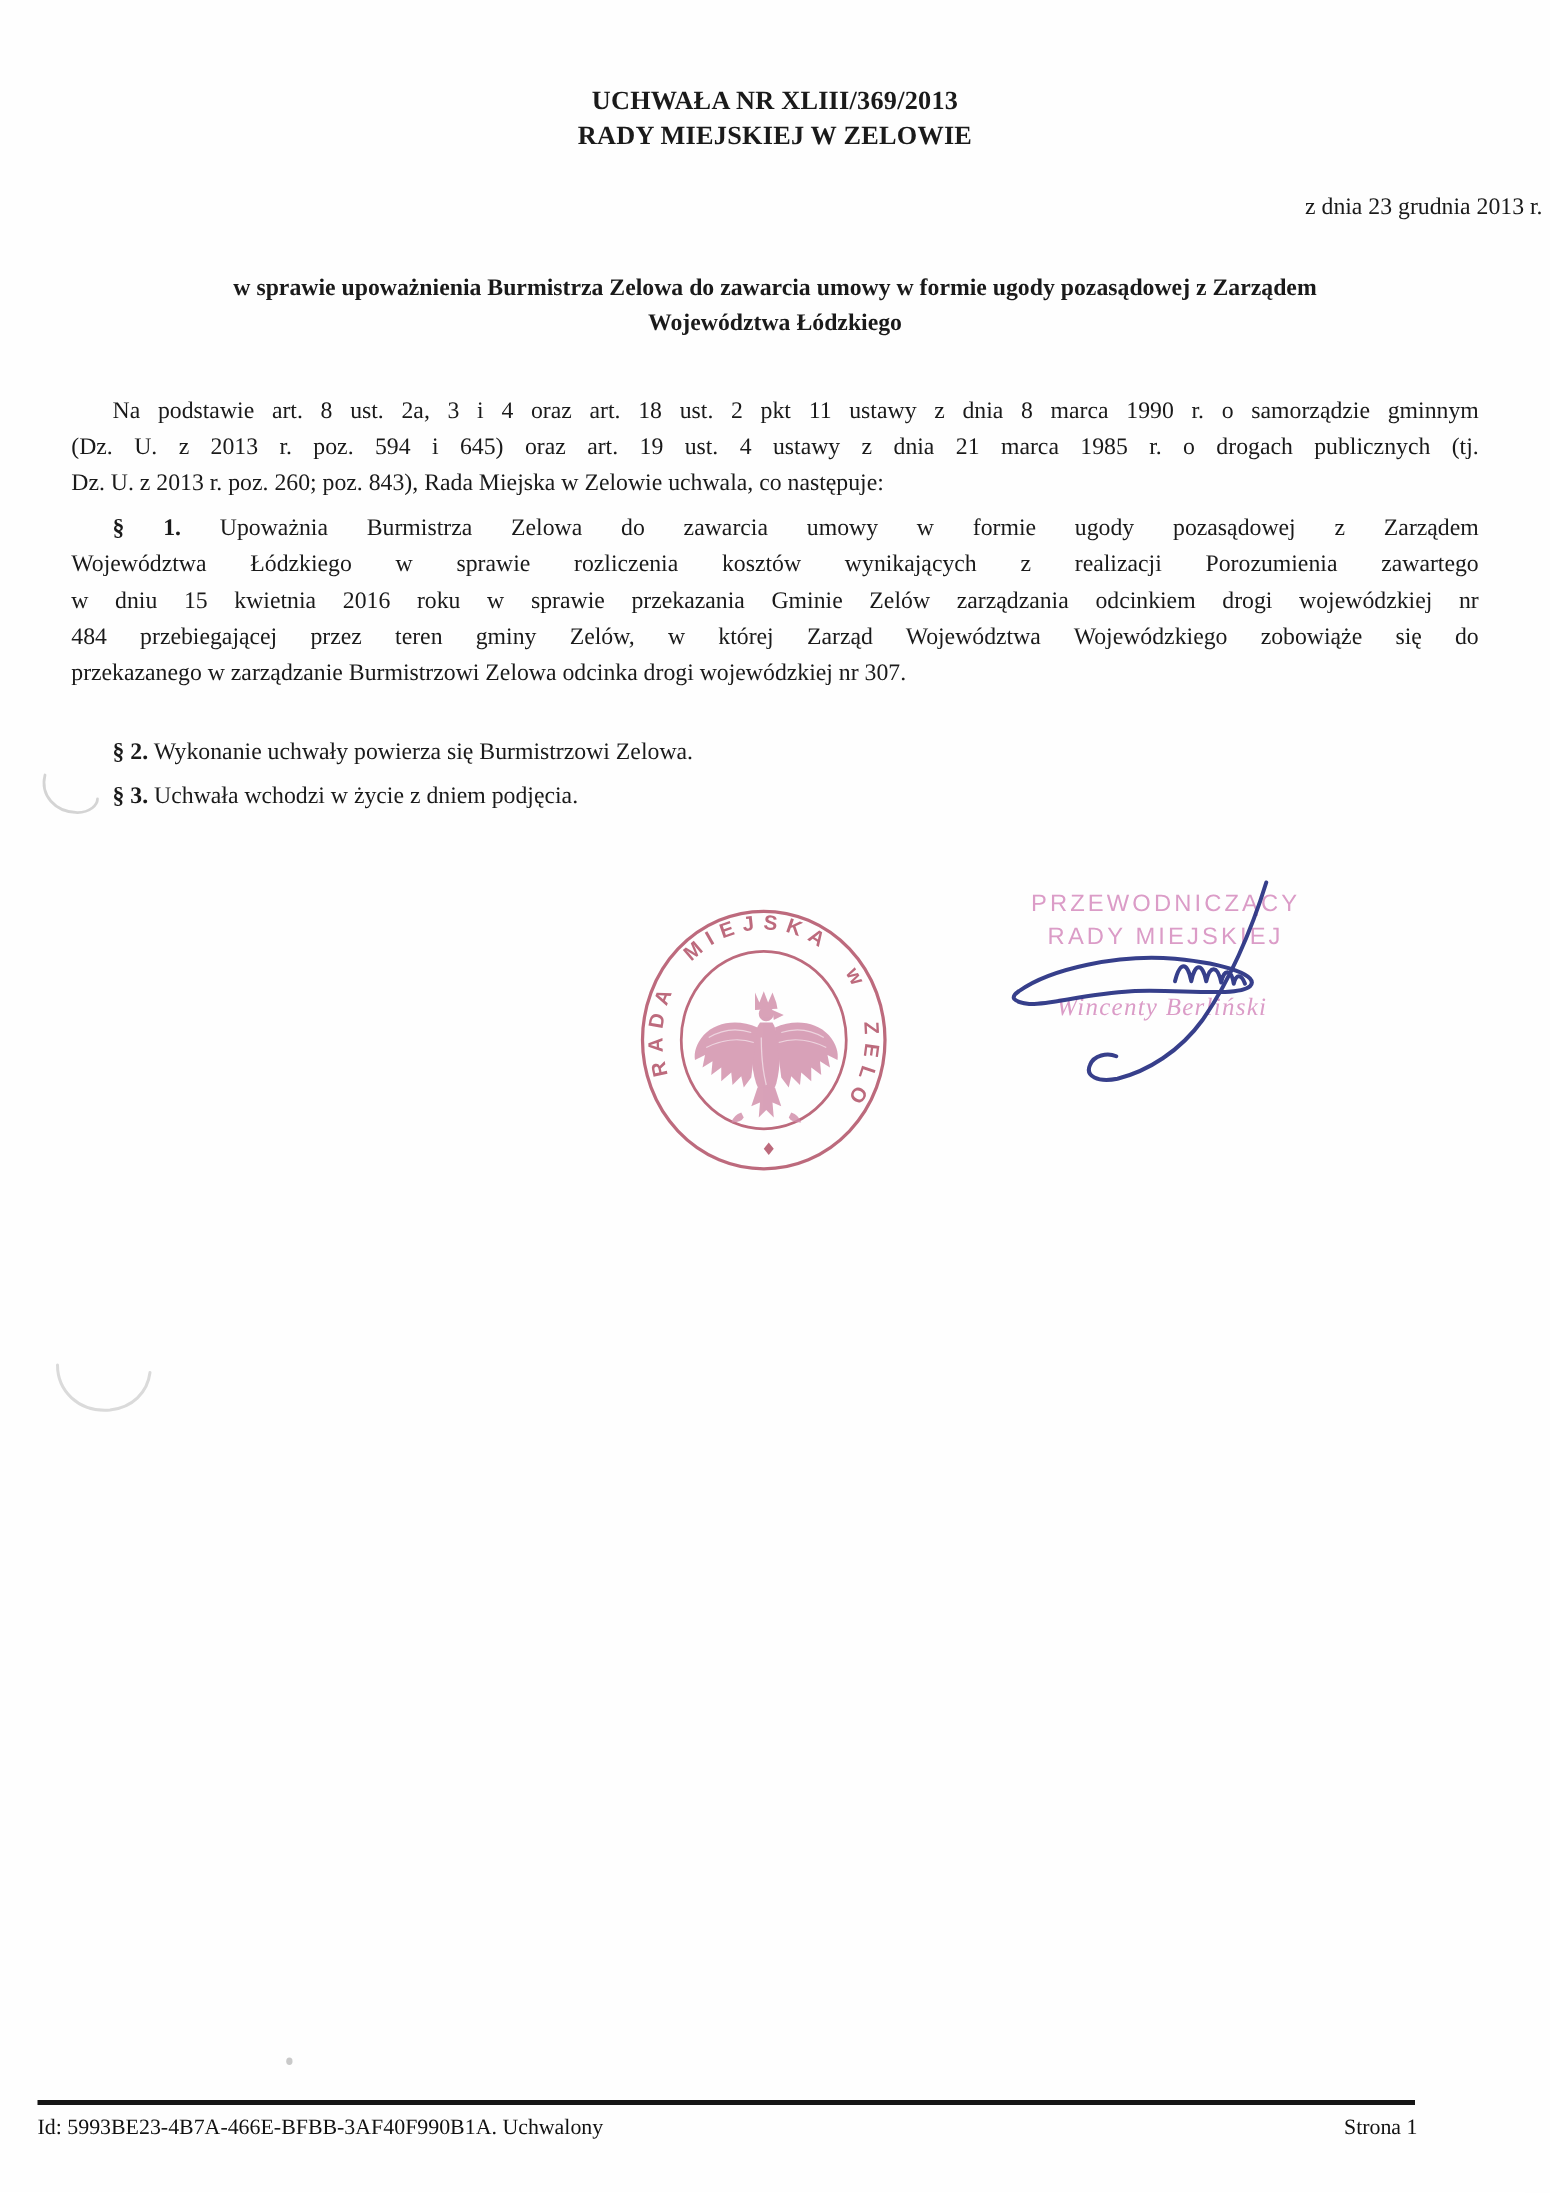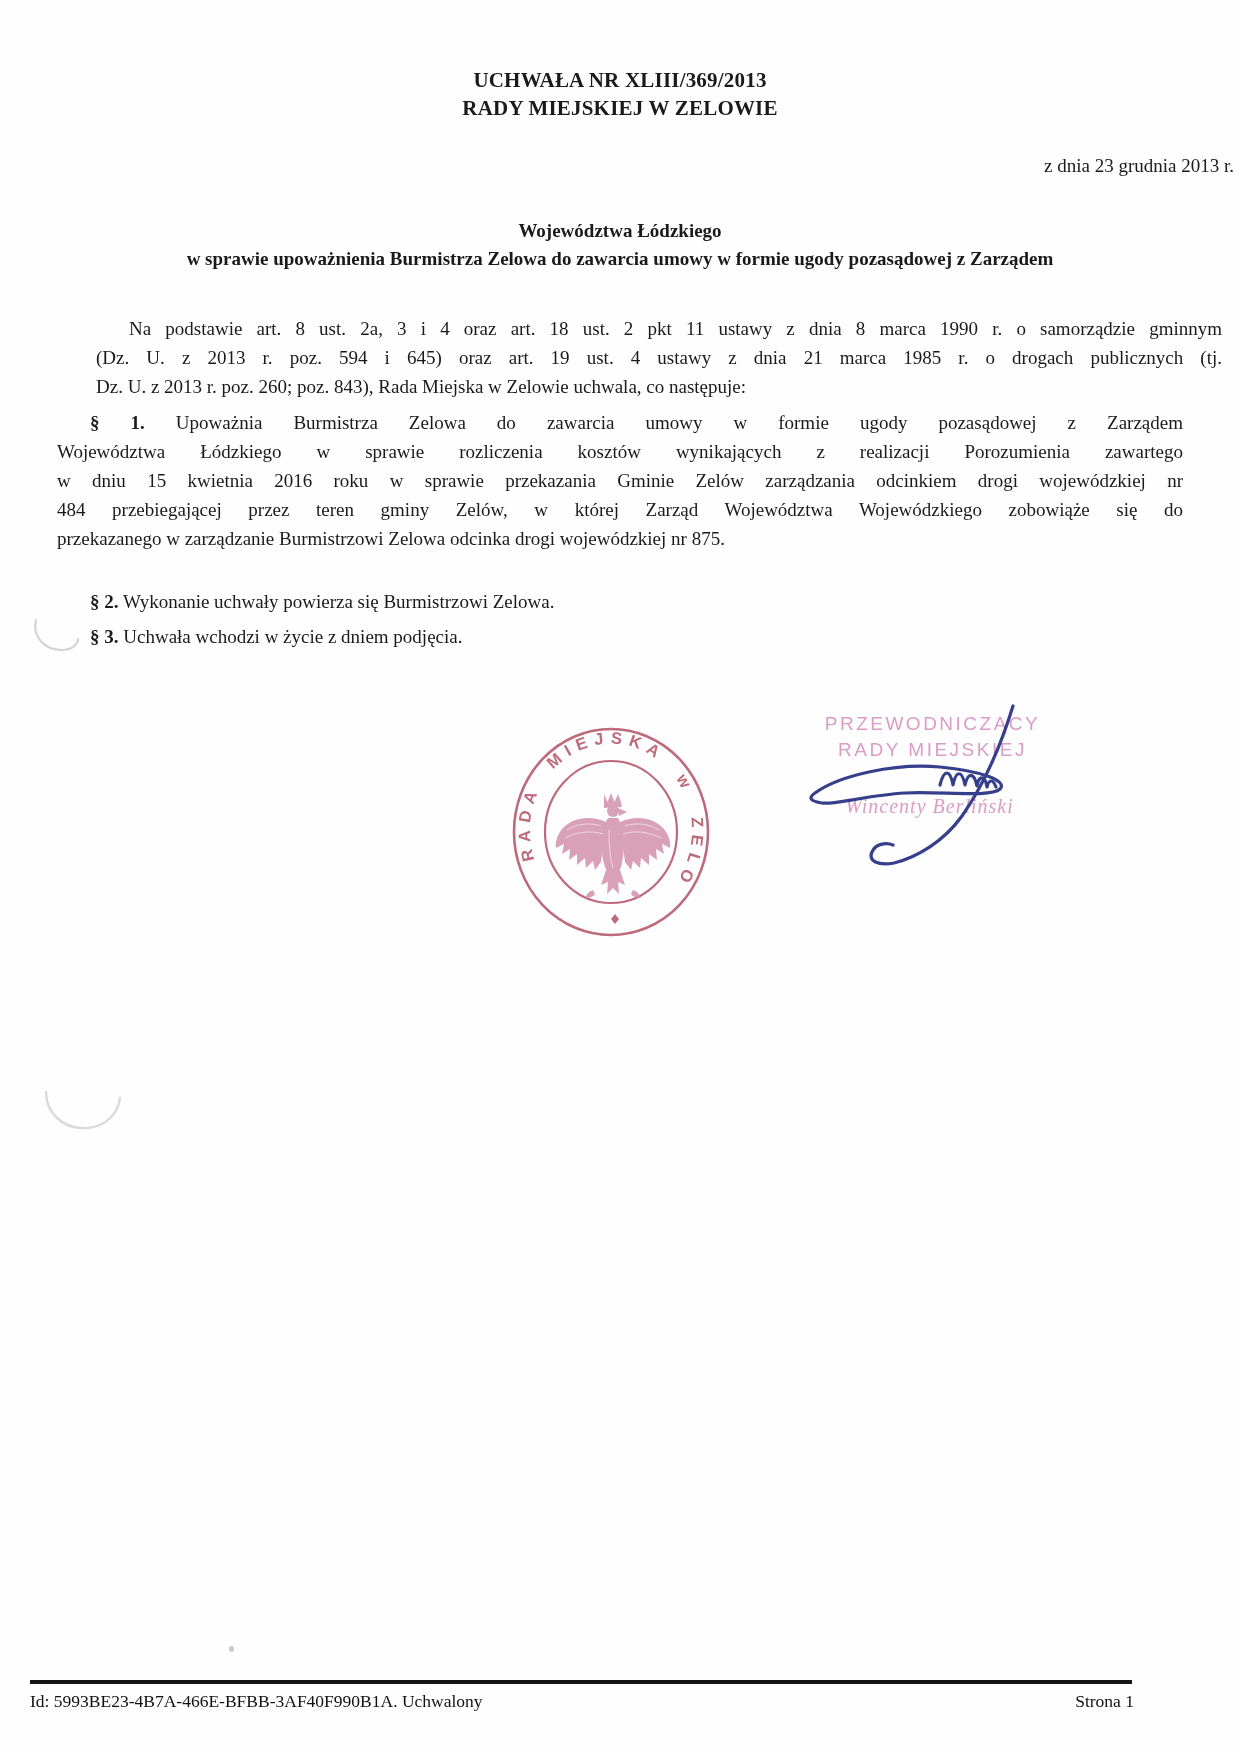--- a/index.html
+++ b/index.html
@@ -30,21 +30,21 @@
     font-size:19px;line-height:29px;
   }
   .para .line{
     text-align:justify;
     -moz-text-align-last:justify;
     text-align-last:justify;
     white-space:normal;
   }
   .para .line.last{ text-align-last:left; -moz-text-align-last:left; }
   .indent{ text-indent:33px; }
-  .legal{ top:314px;margin-left:39px; }
+  .legal{ top:314px; }
   .p1{ top:408px; }
   .p2{ top:587px; }
   .p3{ top:622px; }
   .lbl{ font-weight:bold; }
 
   
   .seal{ position:absolute; left:505px; top:720px; width:212px; height:224px; }
 
   
   .sig-role{
@@ -85,36 +85,36 @@
 <div class="page">
 
   <div class="doc-title">
     <div>UCHWAŁA NR XLIII/369/2013</div>
     <div>RADY MIEJSKIEJ W ZELOWIE</div>
   </div>
 
   <div class="date-line">z dnia 23 grudnia 2013 r.</div>
 
   <div class="subject">
+    <div>w sprawie upoważnienia Burmistrza Zelowa do zawarcia umowy w formie ugody pozasądowej z Zarządem</div>
     <div>Województwa Łódzkiego</div>
-    <div>w sprawie upoważnienia Burmistrza Zelowa do zawarcia umowy w formie ugody pozasądowej z Zarządem</div>
   </div>
 
   <div class="para legal">
     <div class="line indent">Na podstawie art. 8 ust. 2a, 3 i 4 oraz art. 18 ust. 2 pkt 11 ustawy z&nbsp;dnia 8 marca 1990 r. o samorządzie gminnym</div>
     <div class="line">(Dz. U. z&nbsp;2013 r. poz. 594 i&nbsp;645) oraz art. 19 ust. 4 ustawy z&nbsp;dnia 21 marca 1985 r. o&nbsp;drogach publicznych (tj.</div>
     <div class="line last">Dz. U. z 2013 r. poz. 260; poz. 843), Rada Miejska w Zelowie uchwala, co następuje:</div>
   </div>
 
   <div class="para p1">
     <div class="line indent"><b class="lbl">§ 1.</b><span> Upoważnia Burmistrza Zelowa do zawarcia umowy w&nbsp;formie ugody pozasądowej z&nbsp;Zarządem</span></div>
     <div class="line">Województwa Łódzkiego w&nbsp;sprawie rozliczenia kosztów wynikających z&nbsp;realizacji Porozumienia zawartego</div>
     <div class="line">w dniu 15 kwietnia 2016 roku w sprawie przekazania Gminie Zelów zarządzania odcinkiem drogi wojewódzkiej nr</div>
     <div class="line">484 przebiegającej przez teren gminy Zelów, w&nbsp;której Zarząd Województwa Wojewódzkiego zobowiąże się do</div>
-    <div class="line last">przekazanego w zarządzanie Burmistrzowi Zelowa odcinka drogi  wojewódzkiej nr 875.</div>
+    <div class="line last">przekazanego w zarządzanie Burmistrzowi Zelowa odcinka drogi  wojewódzkiej nr 307.</div>
   </div>
 
   <div class="para p2">
     <div class="line last indent"><b class="lbl">§ 2.</b><span> Wykonanie uchwały powierza się Burmistrzowi Zelowa.</span></div>
   </div>
 
   <div class="para p3">
     <div class="line last indent"><b class="lbl">§ 3.</b><span> Uchwała wchodzi w życie z dniem podjęcia.</span></div>
   </div>
 

